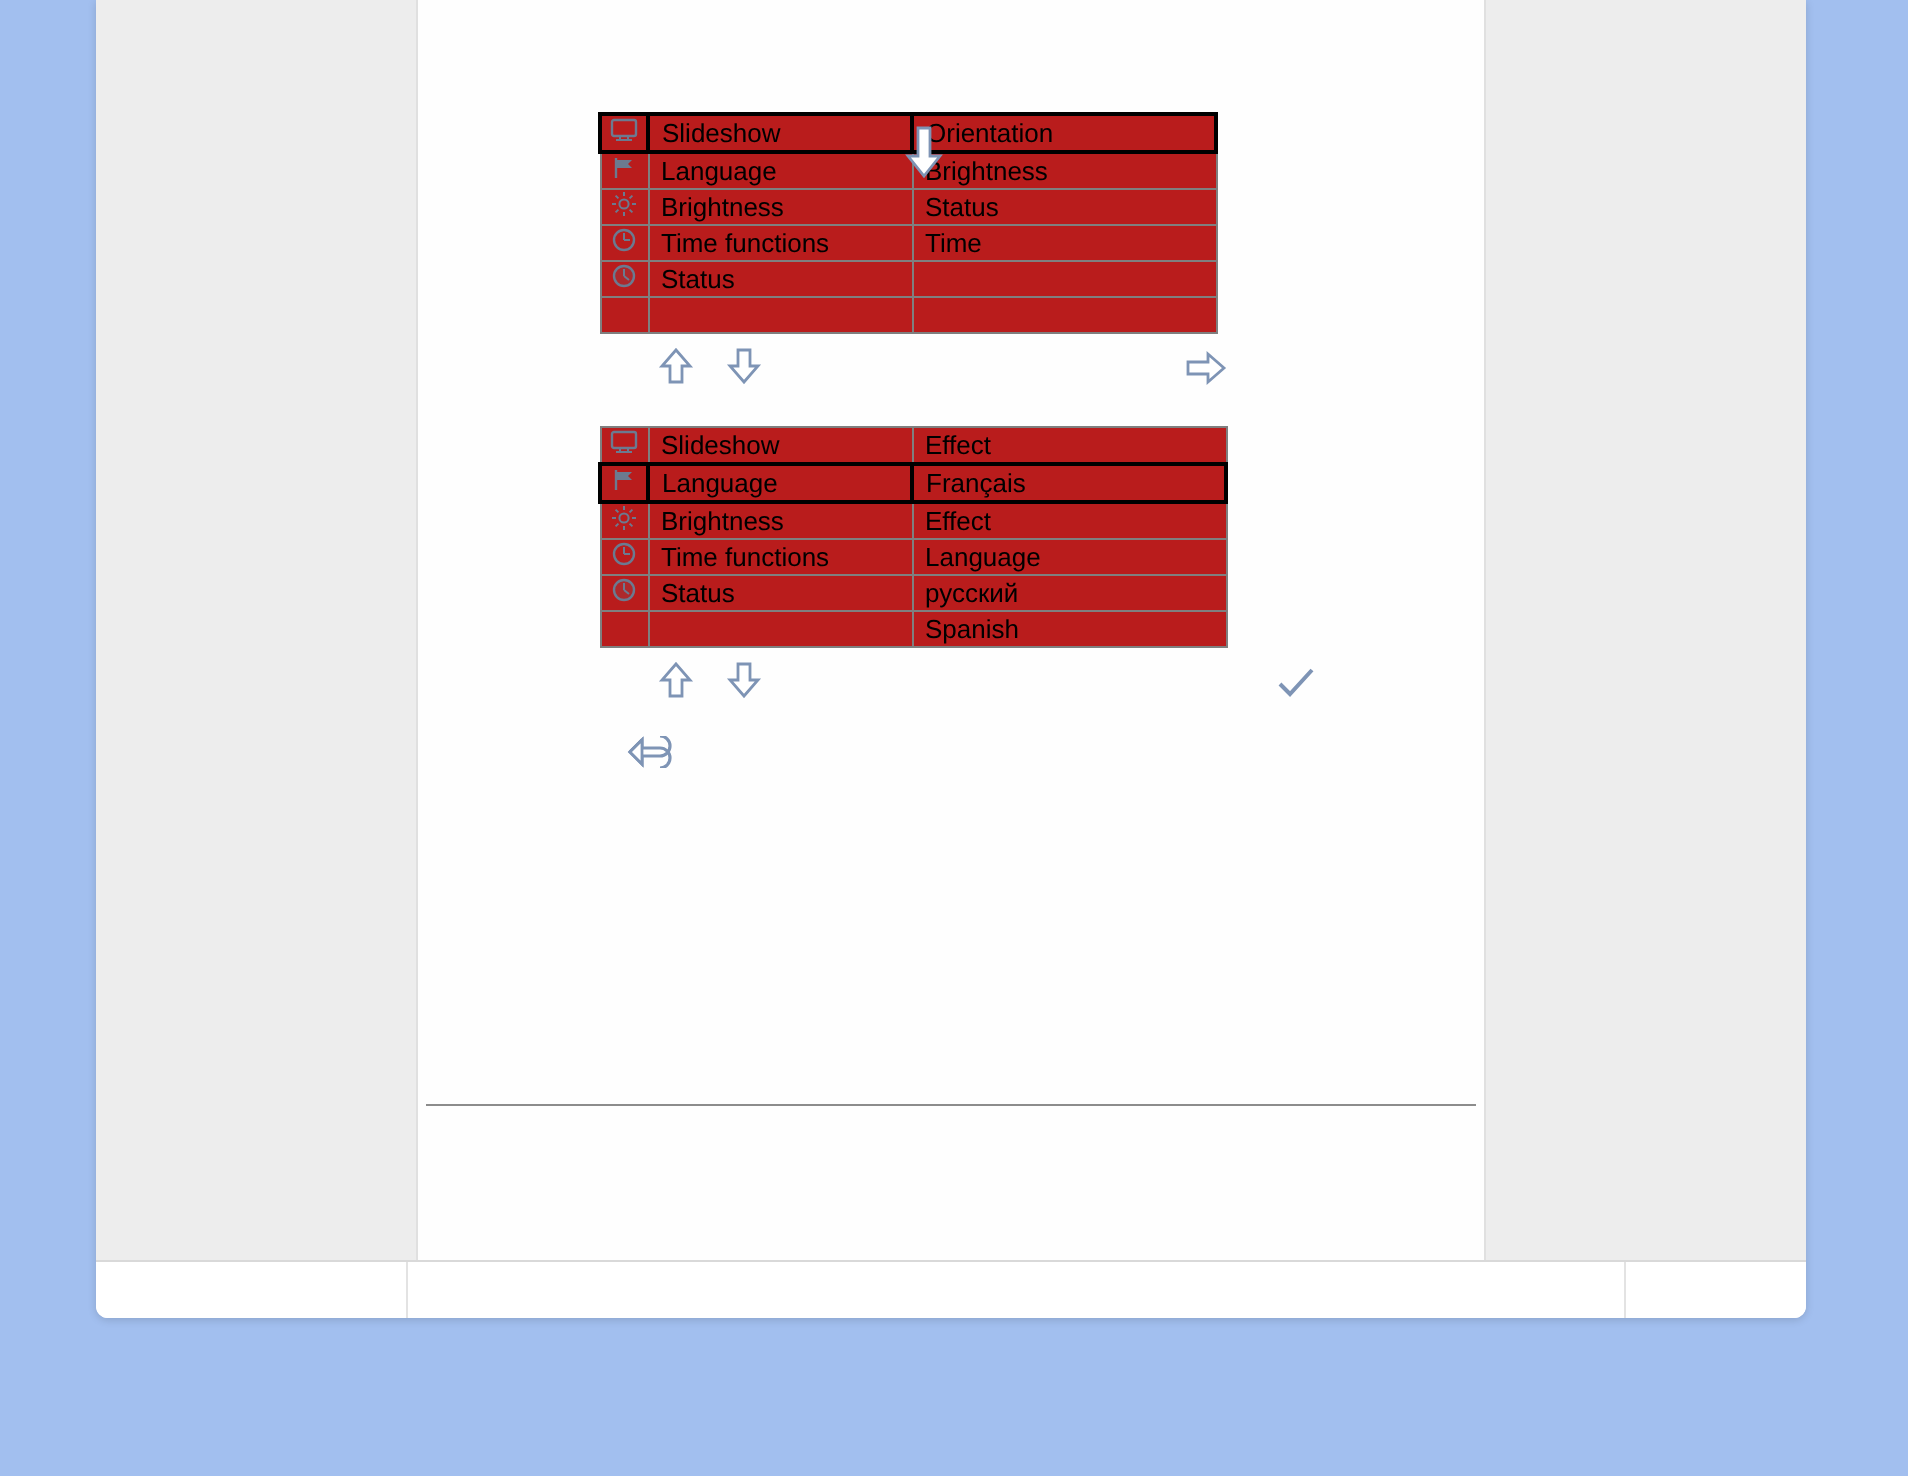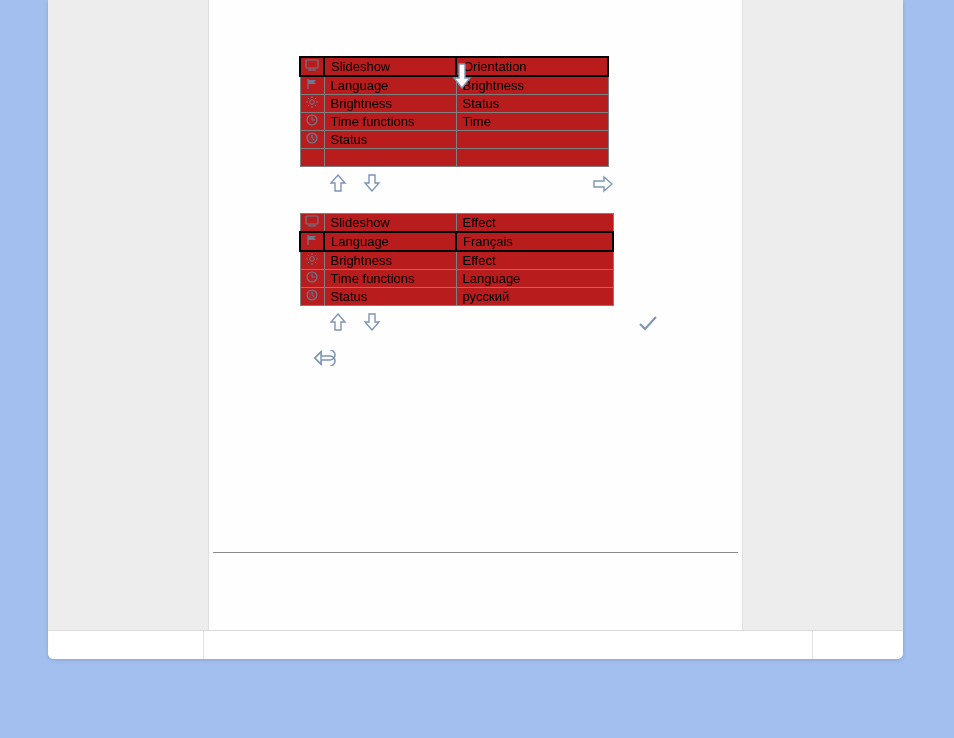--- a/index.html
+++ b/index.html
@@ -198,20 +198,25 @@
                 </tr>
                 <tr>
                   <td class="iconcell"><svg width="14" height="12">
                       <circle cx="7" cy="6" r="5" fill="#6b7a90" fill-opacity=".15" stroke="#6b7a90" stroke-width="1.2"></circle>
                       <line x1="7" y1="6" x2="7" y2="2.5" stroke="#6b7a90"></line>
                       <line x1="7" y1="6" x2="9.5" y2="8" stroke="#6b7a90"></line>
                     </svg></td>
                   <td class="label">Status</td>
                   <td class="right2">русский</td>
                 </tr>
+                <tr>
+                  <td class="iconcell"></td>
+                  <td class="label"></td>
+                  <td class="right2">Spanish</td>
+                </tr>
               </tbody>
           </table>
           <div class="navrow">
             <span class="navarrow" style="margin-left:30px">
               <svg width="18" height="20">
                   <path d="M9 2 l7 8 h-4 v8 h-6 v-8 h-4 z" fill="#fff" stroke="#7e94b5" stroke-width="1.4"></path>
                 </svg>
             </span>
             <span class="navarrow">
               <svg width="18" height="20">

